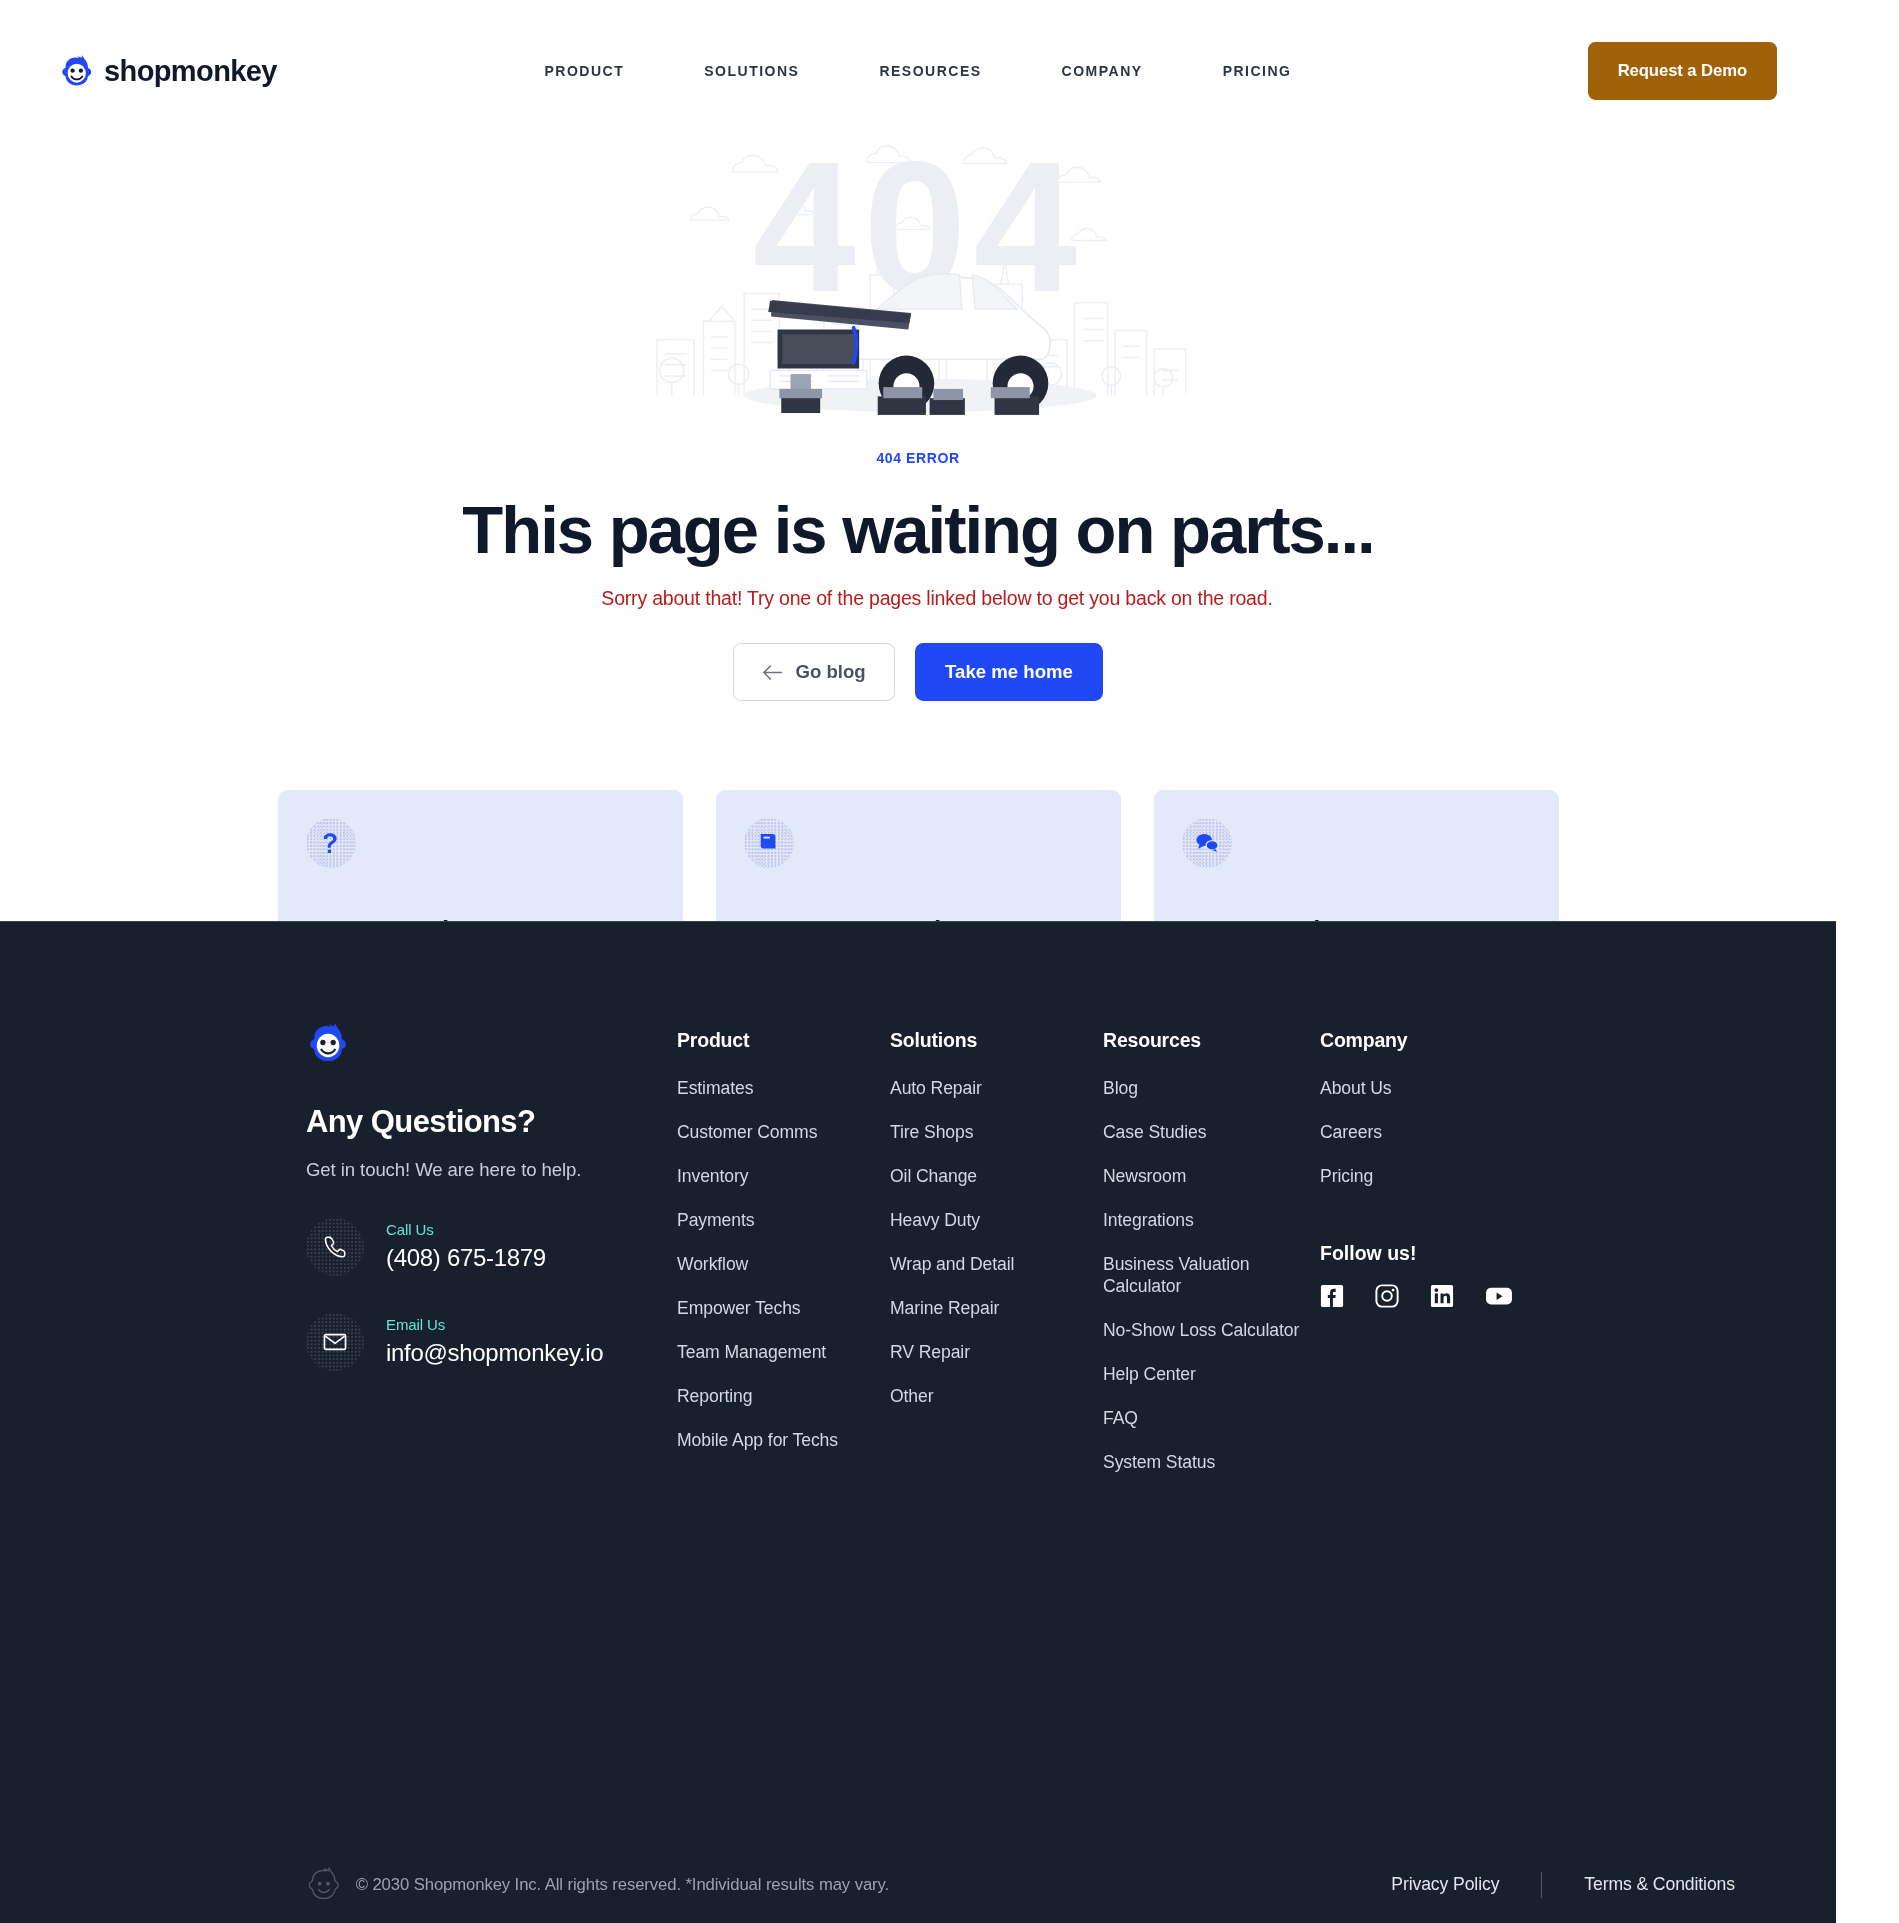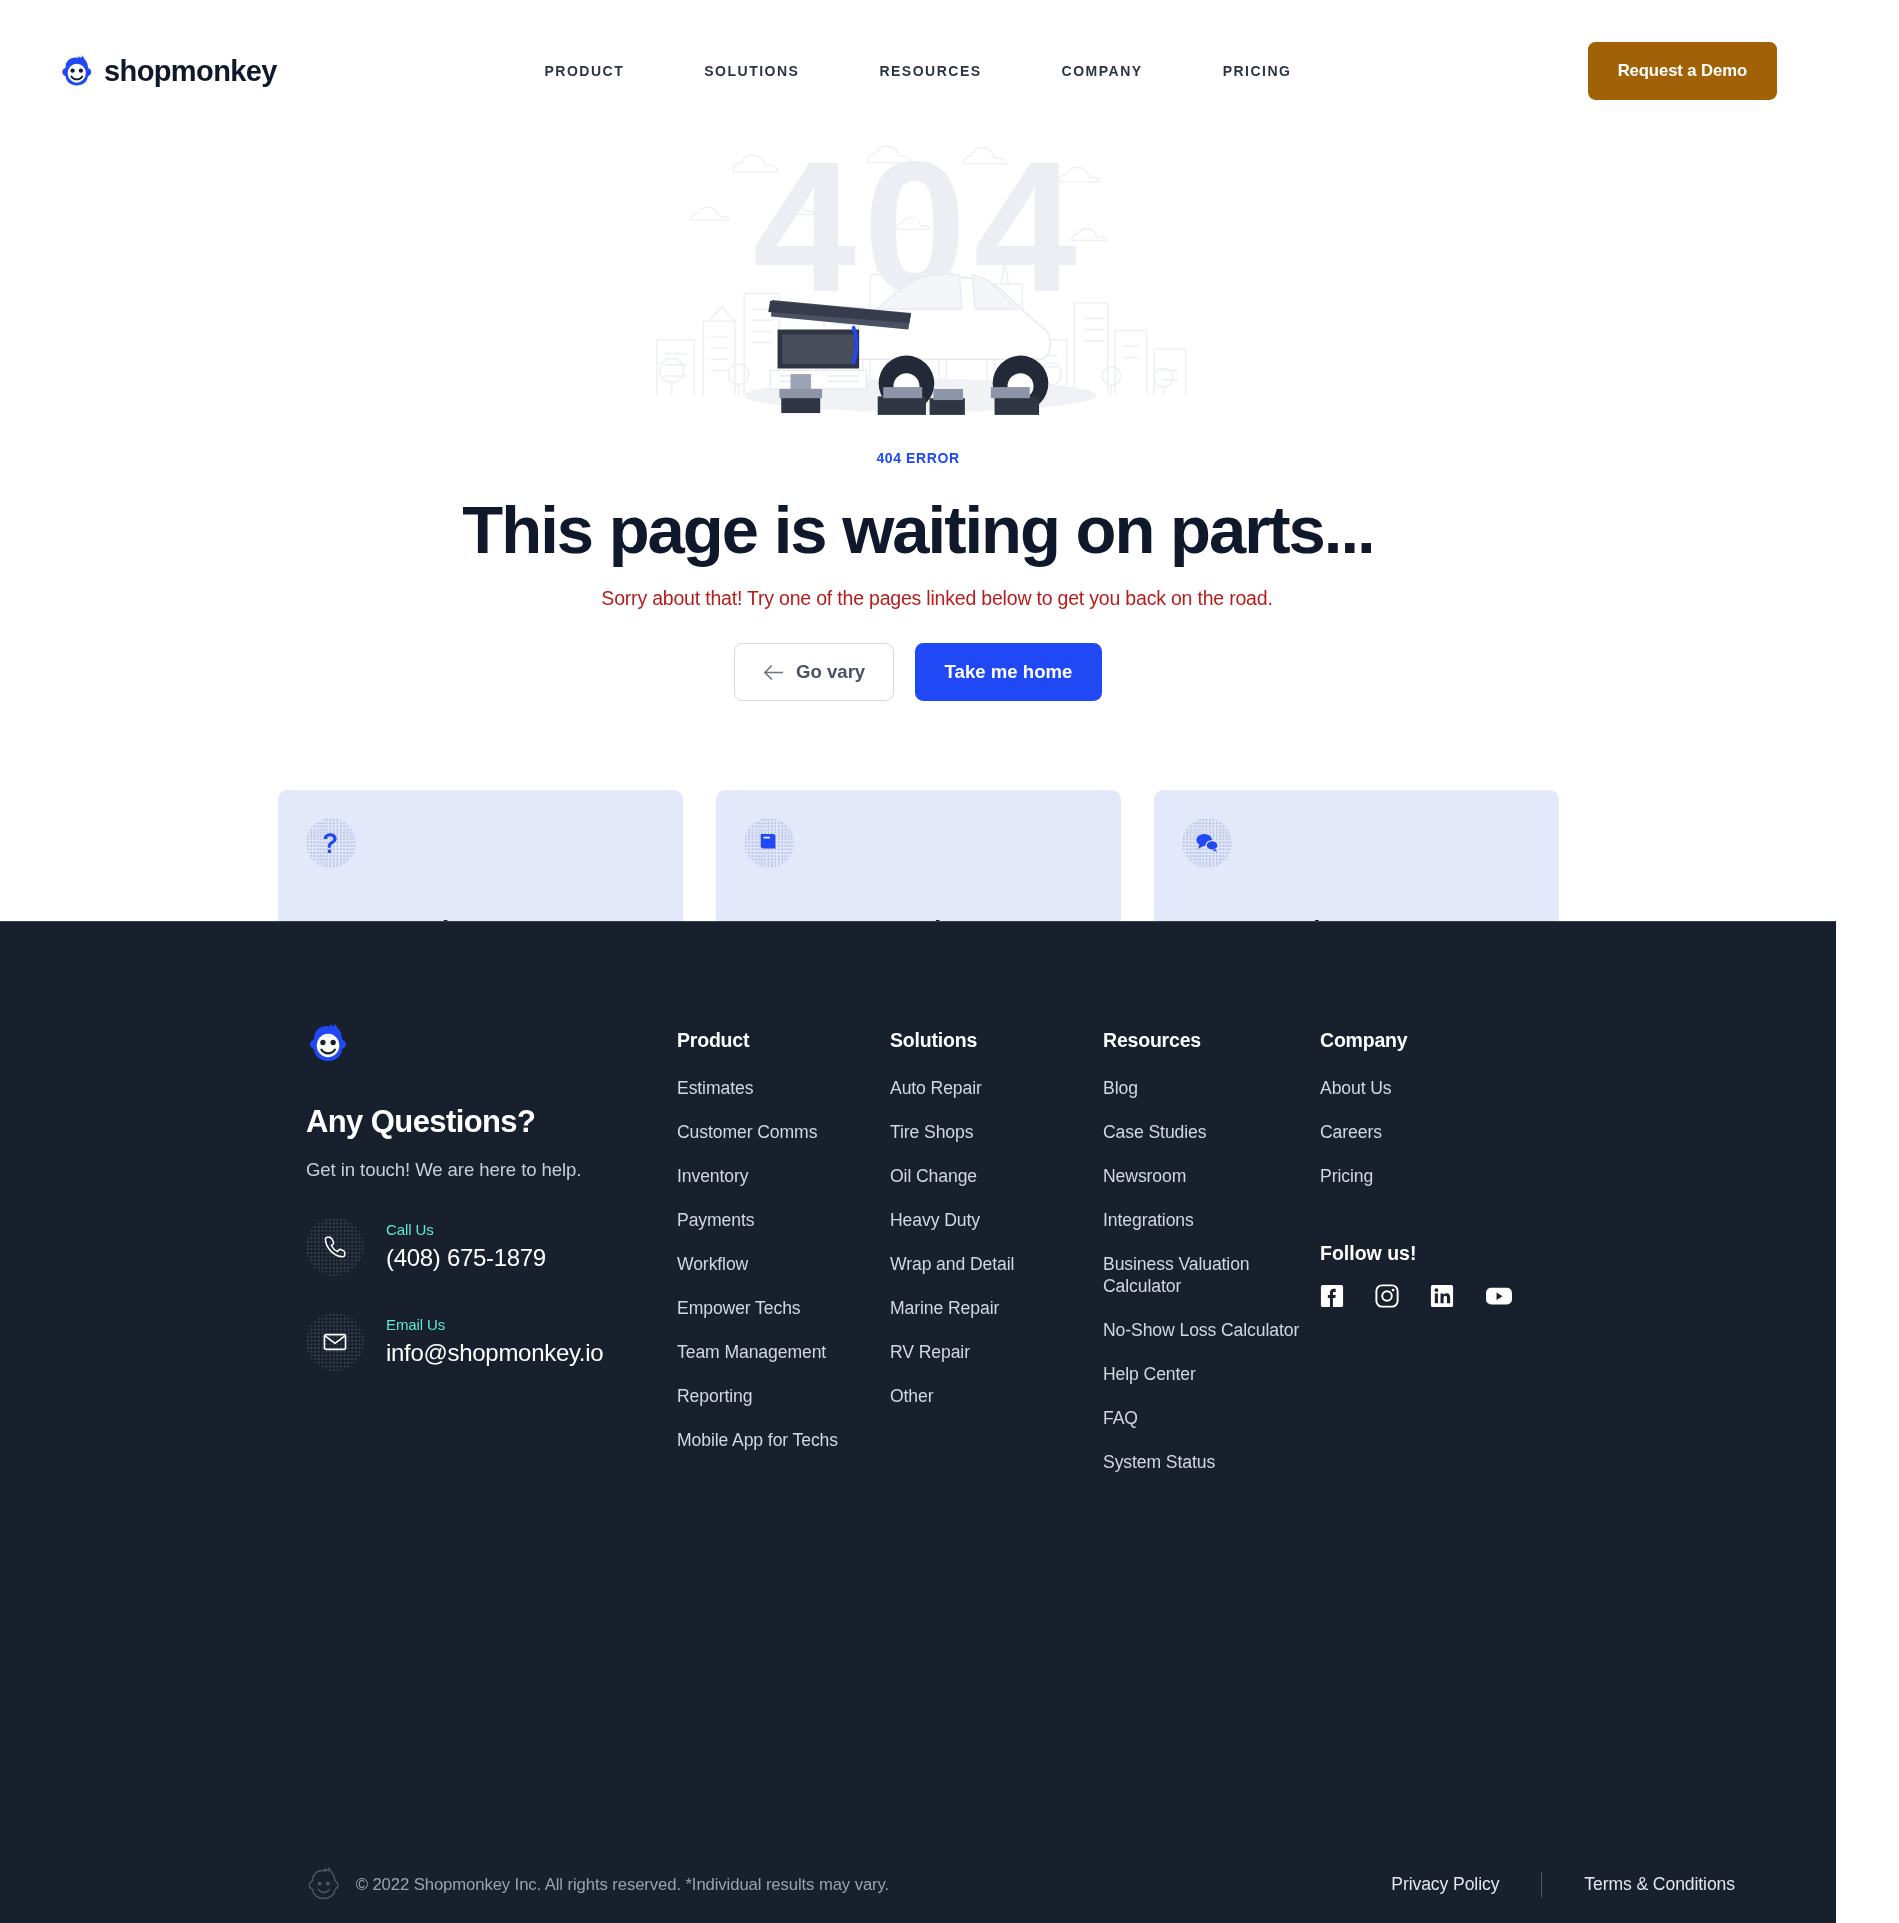--- a/index.html
+++ b/index.html
@@ -392,21 +392,21 @@
 
     <div class="err-label">404 ERROR</div>
     <h1 class="hero-title">This page is waiting on parts...</h1>
     <p class="hero-sub">Sorry about that! Try one of the pages linked below to get you back on the road.</p>
 
     <div class="hero-actions">
       <button class="btn-ghost">
         <svg width="20.4" height="15" viewBox="0 0 22 16">
           <path d="M21 8H2M9 1L2 8l7 7" stroke="#6b7280" stroke-width="1.8" fill="none" stroke-linecap="round" stroke-linejoin="round"></path>
         </svg>
-        <span>Go vary</span>
+        <span>Go blog</span>
       </button>
       <button class="btn-primary">Take me home</button>
     </div>
 
     <div class="cards">
 
       <div class="card">
         <div class="card-icon">
           <svg width="20.4" height="24" viewBox="0 0 22 26">
             <path d="M4 8.5C4 4.9 7 2.5 11 2.5s7 2.4 7 5.7c0 3-2 4.4-4 5.6-1.6 1-2.3 1.8-2.3 3.4v.9H8.4v-1.4c0-2.6 1.2-4 3.2-5.2 1.6-1 2.6-1.7 2.6-3.2 0-1.6-1.4-2.7-3.2-2.7-2 0-3.3 1.2-3.4 3.1H4z" fill="#2049f5"></path>
@@ -578,21 +578,21 @@
     </div>
 
     <div class="f-bottom">
       <div class="f-bottom-left">
         <svg class="copy-mark" viewBox="0 0 40 42">
           <path d="M8 15c0-6 5-11 12-11 1.5 0 3 .2 4.3.7L22 2l5.4 2.3.6-3 3.3 5.2C33.6 9 35 12 35 15.5c0 1 .4 1.5 1.4 2 1.6.8 2.6 2.3 2.6 4.2 0 2-1.1 3.6-2.8 4.3-1 .4-1.2.8-1.3 1.8C34.3 33.6 28.8 38 21.5 38S8.7 33.6 8.1 27.8c-.1-1-.3-1.4-1.3-1.8C5.1 25.3 4 23.7 4 21.7c0-1.9 1-3.4 2.6-4.2C7.6 17 8 16.5 8 15.5V15z" fill="none" stroke="#7d8494" stroke-width="1.6"></path>
           <circle cx="16.5" cy="20" r="2.3" fill="#7d8494"></circle>
           <circle cx="26.5" cy="20" r="2.3" fill="#7d8494"></circle>
           <path d="M15 27c1.6 2.4 4 3.6 6.6 3.6S26.6 29.4 28.2 27" stroke="#7d8494" stroke-width="1.8" fill="none" stroke-linecap="round"></path>
         </svg>
-        <span class="copy-text">© 2022 Shopmonkey Inc. All rights reserved. *Individual results may vary.</span>
+        <span class="copy-text">© 2030 Shopmonkey Inc. All rights reserved. *Individual results may vary.</span>
       </div>
       <div class="f-bottom-right">
         <span class="legal-link">Privacy Policy</span>
         <span class="legal-sep"></span>
         <span class="legal-link">Terms &amp; Conditions</span>
       </div>
     </div>
   </footer>
 
 </div>

